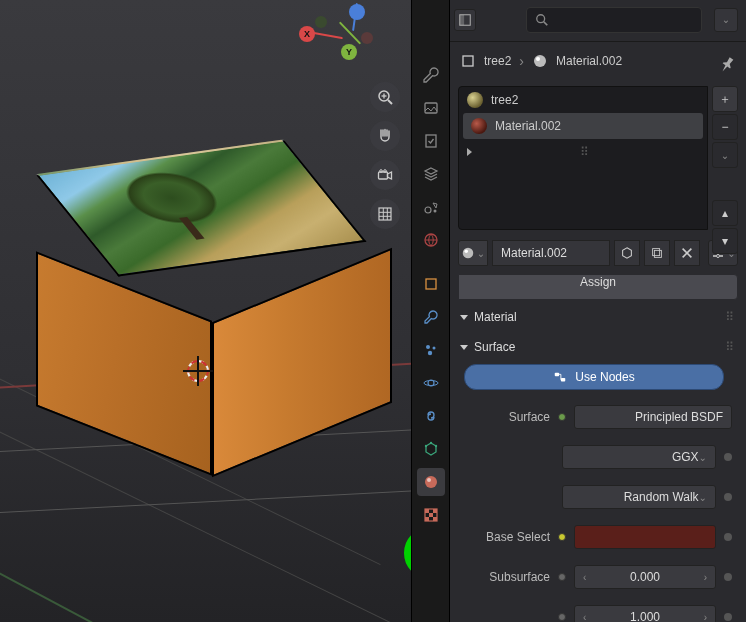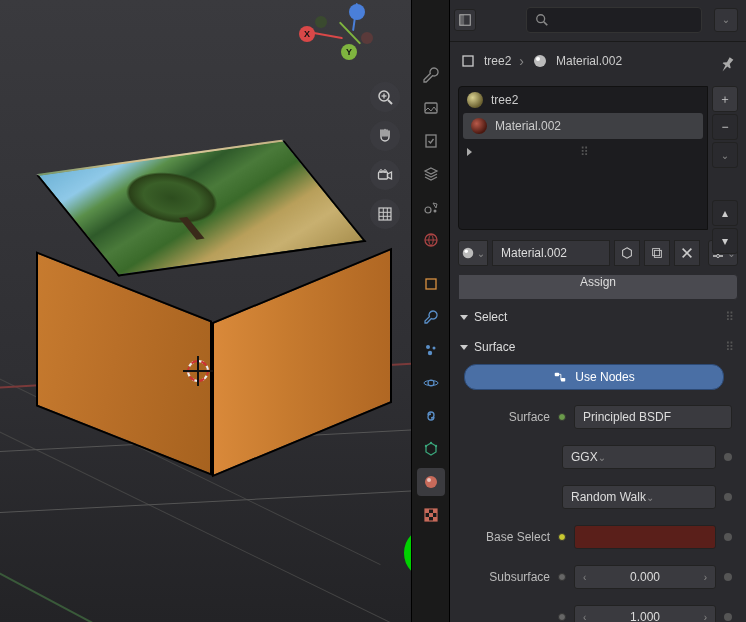--- a/index.html
+++ b/index.html
@@ -152,21 +152,21 @@
   .panel-head .grip { margin-left: auto; color: #555; letter-spacing: 2px;}
 
   .use-nodes { margin: 4px 22px 0 14px; height: 26px; background: #4a6fa5; border: 1px solid #2d4a75; border-radius: 12px; display: flex; align-items: center; justify-content: center; color: #fff; gap: 8px;}
   .use-nodes svg { width: 14px; height: 14px; fill: #fff;}
 
   .prop-row { display: flex; align-items: center; gap: 8px; margin: 14px 14px 0 14px; height: 26px;}
   .prop-label { width: 86px; text-align: right; color: #bbb;}
   .prop-dot { width: 8px; height: 8px; border-radius: 50%; background: #666; border: 1px solid #333;}
   .prop-dot.yellow { background: #c8c830;}
   .prop-field { flex: 1; height: 24px; background: #3a3a3f; border: 1px solid #222; border-radius: 3px; display: flex; align-items: center; justify-content: center; color: #ddd;}
-  .prop-field.dd { justify-content: flex-start; padding: 0 8px;}
+  .prop-field.dd { justify-content: flex-end; padding: 0 8px;}
   .prop-field.color { background: #5a1f1a; justify-content: flex-start; padding: 0;}
   .prop-field.num { justify-content: space-between; padding: 0 8px;}
   .prop-end { width: 8px; height: 8px; border-radius: 50%; background: #555;}
   .chev { color: #888; font-size: 10px;}
   .numarrow { color: #888; font-size: 10px;}
 </style>
 </head>
 <body>
 
 <div class="app">
@@ -437,21 +437,21 @@
     </div>
 
     <div class="btn-row">
       <div class="btn3">
           <span>Assign</span>
         </div>
     </div>
 
     <div class="panel-head">
       <div class="disclose"></div>
-      <span>Select</span>
+      <span>Material</span>
       <span class="grip">⠿</span>
     </div>
 
     <div class="panel-head">
       <div class="disclose"></div>
       <span>Surface</span>
       <span class="grip">⠿</span>
     </div>
 
     <div class="use-nodes">

